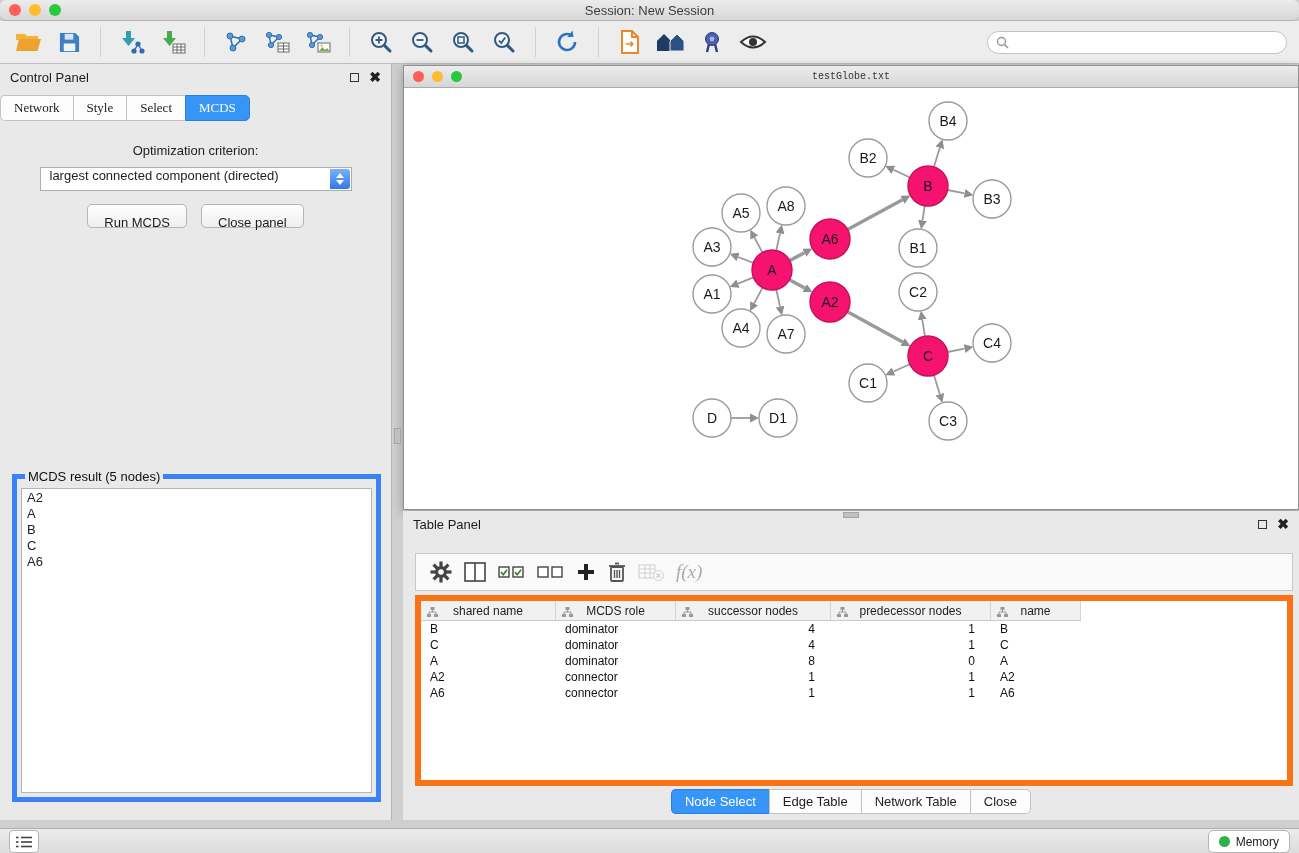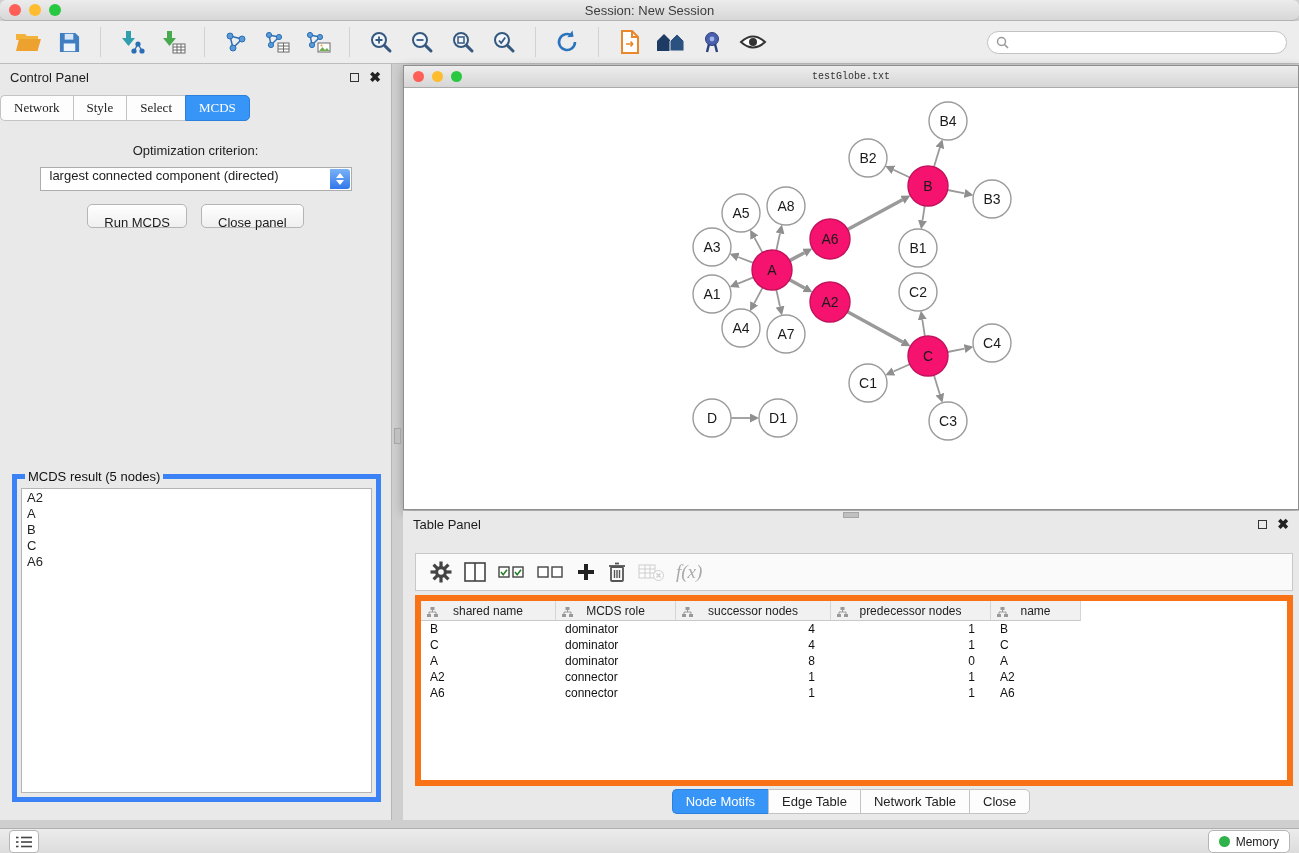--- a/index.html
+++ b/index.html
@@ -620,21 +620,21 @@
           <div class="t-row">
             <div class="t-cell col0 left">A6</div>
             <div class="t-cell col1 left">connector</div>
             <div class="t-cell col2 right">1</div>
             <div class="t-cell col3 right">1</div>
             <div class="t-cell col4 left">A6</div>
           </div>
         </div>
     </div>
     <div class="tp-tabs" id="tp-tabs">
-        <div class="cp-tab active">Node Motifs</div>
+        <div class="cp-tab active">Node Select</div>
         <div class="cp-tab">Edge Table</div>
         <div class="cp-tab">Network Table</div>
         <div class="cp-tab">Close</div>
       </div>
   </div>
 
   <div class="statusbar">
     <span class="list-button">
       <svg width="16" height="12" viewBox="0 0 16 12">
           <g stroke="#444" stroke-width="1.6">

